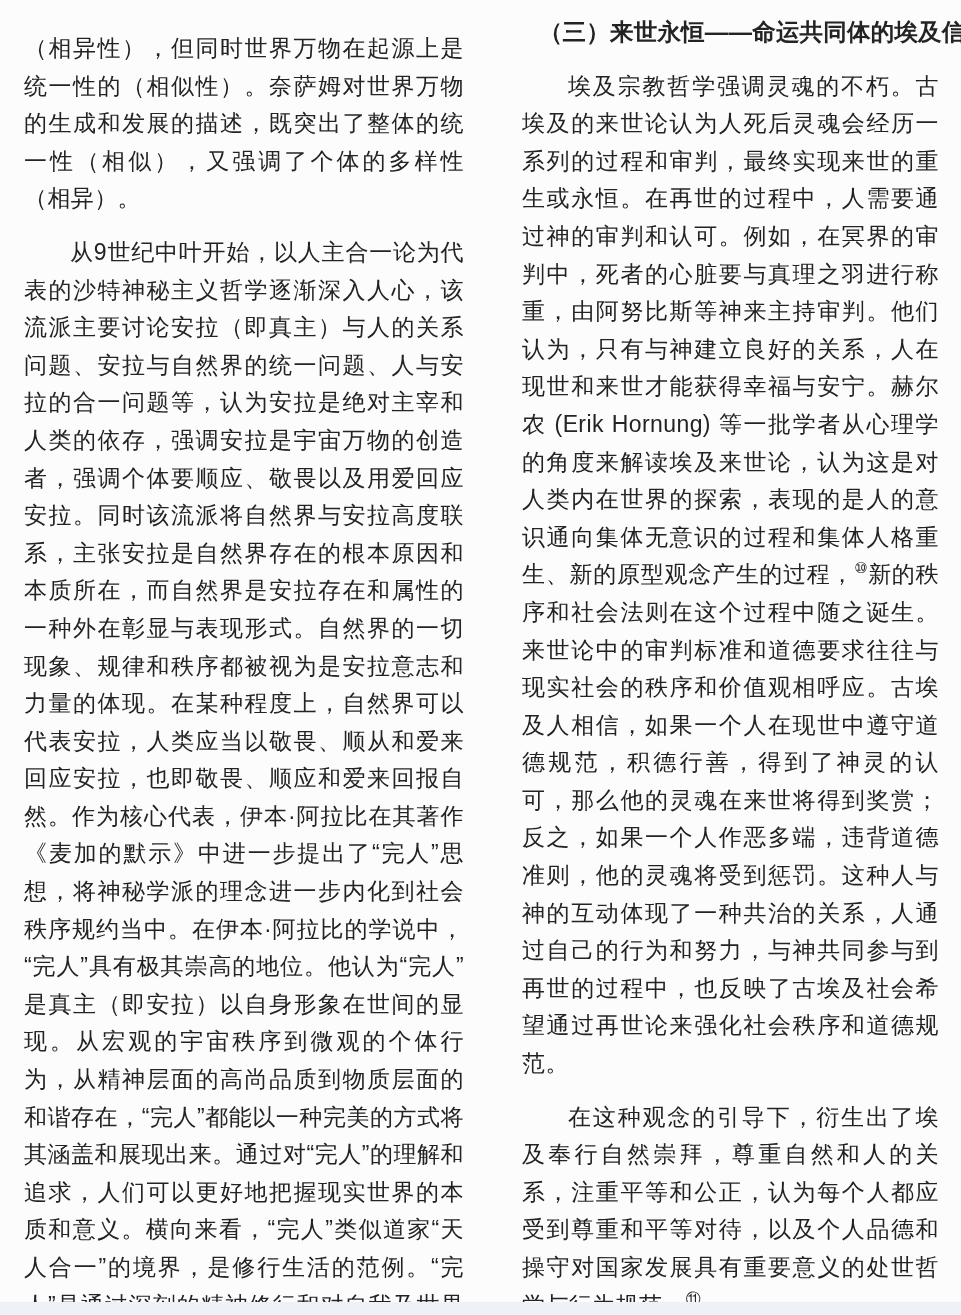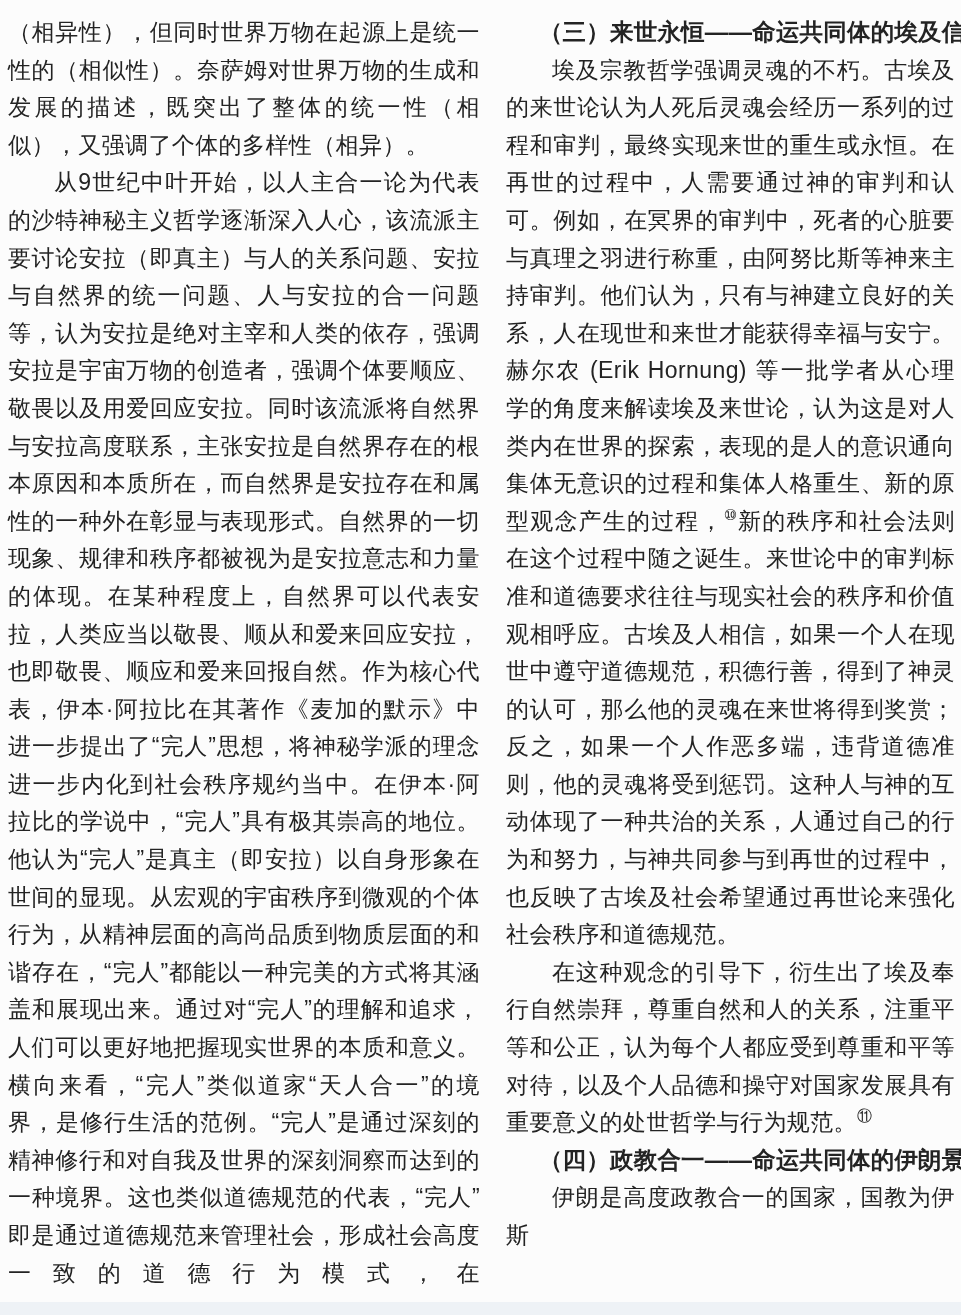--- a/index.html
+++ b/index.html
@@ -20,21 +20,21 @@
     display: flex;
     gap: 26px;
     padding: 14px 6px 0 8px;
   }
   .col {
     box-sizing: border-box;
   }
   .col-left { width: 472px; }
   .col-right { width: 449px; }
   .para {
-    margin: 0;
+    margin: 16px;
     font-size: 23px;
     line-height: 37.6px;
     letter-spacing: 0.4px;
     text-align: justify;
   }
   .indent { text-indent: 2em; }
   .noindent { text-indent: 0; }
   
   .cont { text-align-last: justify; }
   .heading {

